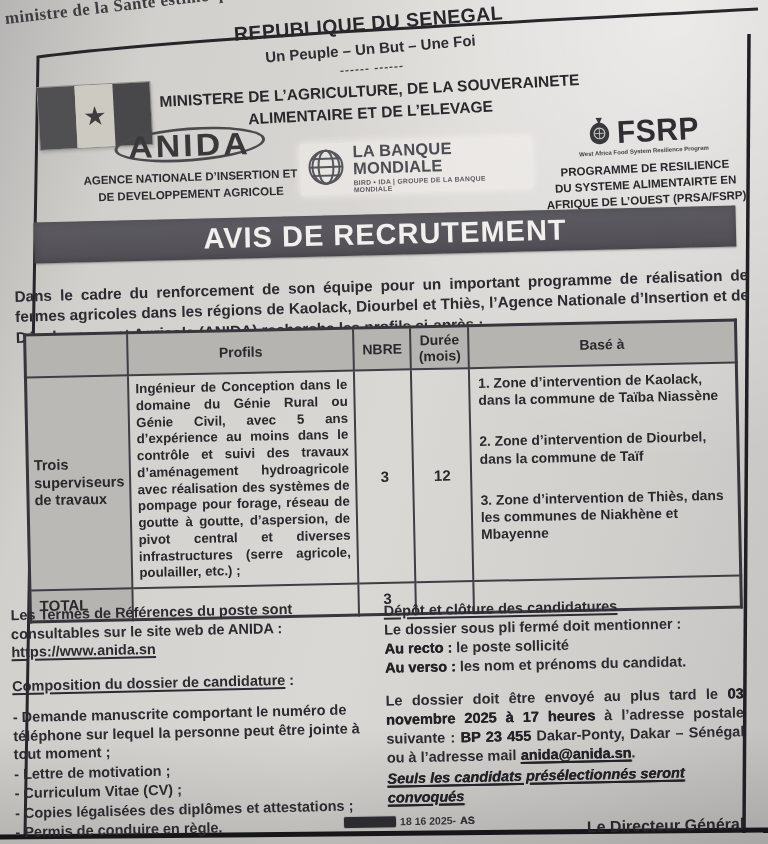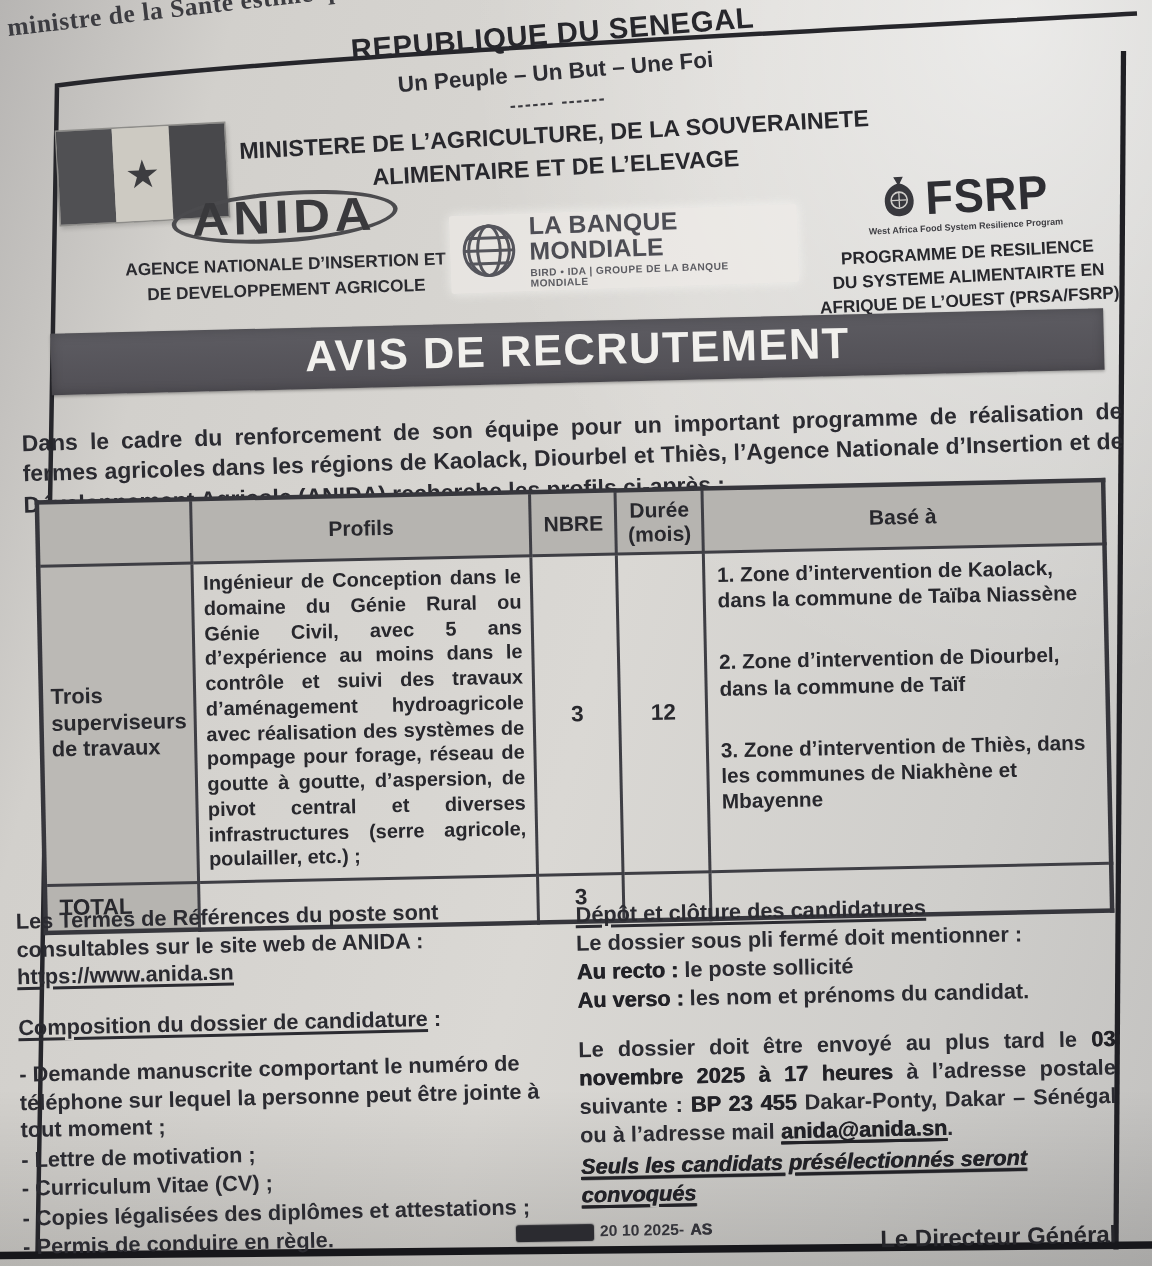--- a/index.html
+++ b/index.html
@@ -279,17 +279,17 @@
       <span class="xb">BP 23 455</span>
       <span>Dakar-Ponty, Dakar – Sénégal ou à l’adresse mail</span>
       <span><span class="u xb">anida@anida.sn</span><span>.</span></span>
     </p>
     <p class="note u xb">Seuls les candidats présélectionnés seront convoqués</p>
     <p class="director">Le Directeur Général</p>
   </div>
 
   <div class="abs imprint">
     <span class="imprint-logo"></span>
-    <span>20 10 2025-</span>
+    <span>18 16 2025-</span>
       <span class="suffix">AS</span>
   </div>
 
 </div>
 
 </body></html>

